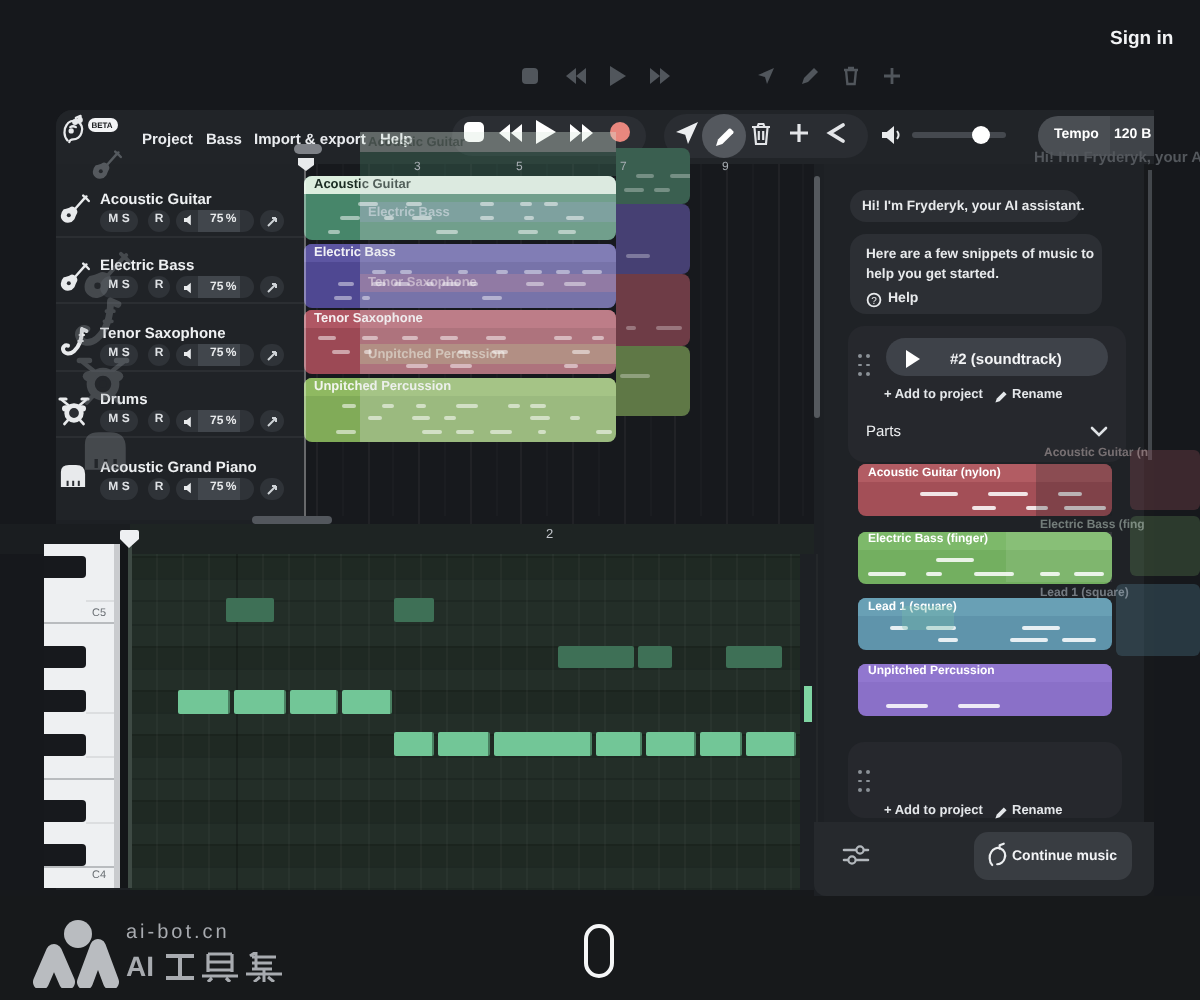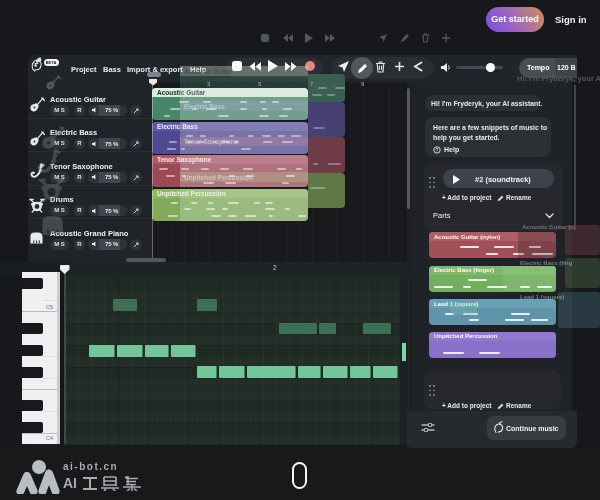--- a/index.html
+++ b/index.html
@@ -31,21 +31,20 @@
     </svg>
 <svg class="a" style="left:400px;top:33px" width="10" height="10" viewBox="0 0 10 10">
       <path d="M1 9 L2 6 L7 1 L9 3 L4 8 Z" fill="#51565c"></path>
     </svg>
 <svg class="a" style="left:421px;top:33px" width="9" height="10" viewBox="0 0 9 10">
       <path d="M1 2 h7 M2 2 l.7 7 h3.6 L7 2 M3 1 h3" stroke="#51565c" stroke-width="1.2" fill="none"></path>
     </svg>
 <svg class="a" style="left:441px;top:33px" width="10" height="10" viewBox="0 0 10 10">
       <path d="M5 1 V9 M1 5 H9" stroke="#51565c" stroke-width="1.4"></path>
     </svg>
-<div class="a" style="left:486px;top:7px;width:58px;height:25px;border-radius:13px;background:linear-gradient(60deg,#7a50dd 0%,#9d64c2 45%,#cc8566 90%);color:#fff;font-size:9px;font-weight:bold;text-align:center;line-height:25px">Get started</div>
 <div class="a t" style="left:555px;top:14px;color:#f2f3f5;font-size:9.5px;font-weight:bold">Sign in</div>
 <div class="a" style="left:28px;top:55px;width:549px;height:393px;background:#1d2024;border-radius:8px 0 0 0"></div>
 <div class="a" style="left:28px;top:55px;width:549px;height:27px;background:#212428;border-radius:8px 0 0 0"></div>
 <svg class="a" style="left:29px;top:57px" width="16" height="16" viewBox="0 0 26 34">
       <g stroke="#e8eaec" fill="none" stroke-width="2.4" stroke-linecap="round">
         <path d="M6 28 C2 24 2 16 5 12 C7 8 12 6 16 8 C21 10 23 15 21 20 C20 24 16 27 12 27 C10 27 8 28 8 30"></path>
         <path d="M9 14 q3 -2 6 0"></path>
         <circle cx="10" cy="18" r="1.6" fill="#e8eaec"></circle>
         <path d="M15 4 l5 -2 M15 4 v4 M20 2 v4"></path>
         <circle cx="14.2" cy="8.5" r="2" fill="#e8eaec"></circle>
@@ -597,21 +596,21 @@
 <div class="a t" style="left:520px;top:294px;color:rgba(200,210,220,0.5);font-size:6px;font-weight:bold">Lead 1 (square)</div>
 <div class="a t" style="left:522px;top:224px;color:rgba(220,200,200,0.45);font-size:6px;font-weight:bold">Acoustic Guitar (n</div>
 <div class="a" style="left:0px;top:448px;width:600px;height:52px;background:#17191b"></div>
 <svg class="a" style="left:16px;top:458px" width="44" height="36" viewBox="0 0 44 36">
       <g fill="#b9bcc0">
         <circle cx="23" cy="9" r="7"></circle>
         <path d="M4.5 33 L11 18 L17.5 33" stroke="#b9bcc0" stroke-width="8" stroke-linecap="round" stroke-linejoin="round" fill="none"></path>
         <path d="M26.5 33 L33 15.5 L39.5 33" stroke="#b9bcc0" stroke-width="8" stroke-linecap="round" stroke-linejoin="round" fill="none"></path>
       </g>
     </svg>
-<div class="a t" style="left:63px;top:461px;color:#a8abb0;font-size:10px;font-weight:bold;letter-spacing:1.5px">ai-bot.cn</div>
+<div class="a t" style="left:63px;top:461px;color:#a8abb0;font-size:10px;font-weight:normal;letter-spacing:1.5px">ai-bot.cn</div>
 <div class="a t" style="left:63px;top:475px;color:#a8abb0;font-size:14px;font-weight:bold">AI</div>
 <svg class="a" style="left:82px;top:476px" width="60" height="15" viewBox="0 0 60 15">
       <g stroke="#a8abb0" stroke-width="2" fill="none">
         <path d="M1 2 h14 M8 2 v11 M1 13 h14"></path>
         <path d="M22 1 h12 M22 5 h12 M22 9 h12 M22 1 v9 M34 1 v9 M19 12 h18 M22 15 l2 -2 M33 15 l-2 -2" stroke-width="1.6"></path>
         <path d="M46 0 l-3 2 M44 2.5 h12 M44 5.5 h10 M44 8.5 h10 M46 0 v8.5 M41 11 h18 M50 8.5 v6.5 M45 15 l3 -2.5 M55 15 l-3 -2.5" stroke-width="1.5"></path>
       </g>
     </svg>
 <div class="a" style="left:292px;top:462px;width:15px;height:27px;border-radius:8px;border:2px solid #f5f6f7;background:transparent"></div>
 </div>

